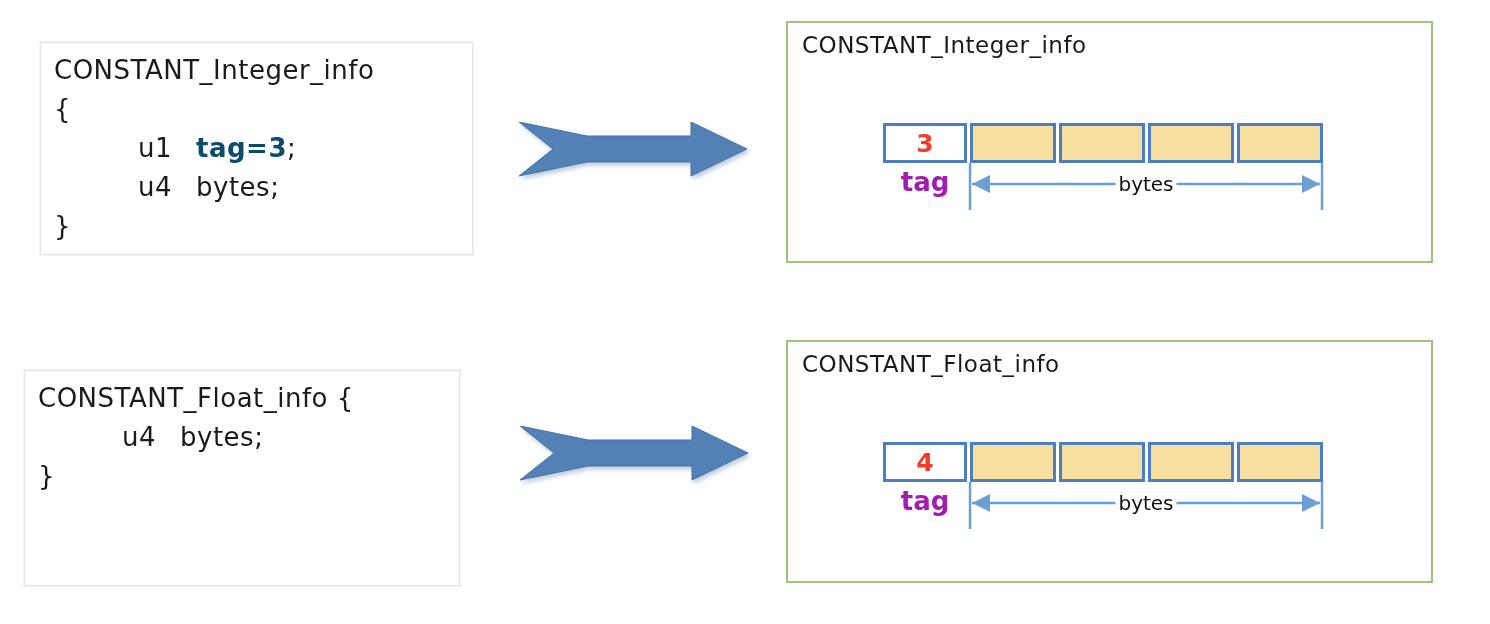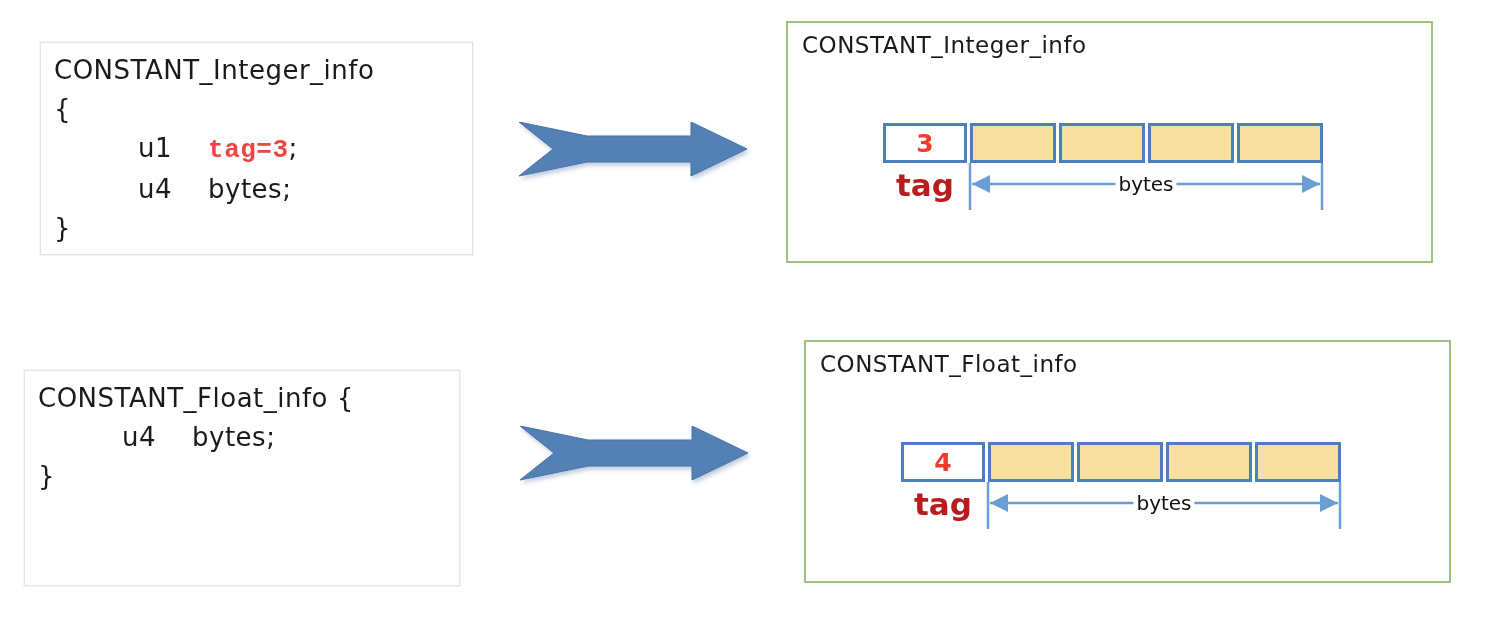--- a/index.html
+++ b/index.html
@@ -18,22 +18,22 @@
     border: 1px solid #e4e4e6;
     box-shadow: 0 0 0 1px #f4f4f5;
     color: #1a1a1a;
     font-size: 26px;
     letter-spacing: 0.5px;
     line-height: 39px;
     padding-top: 8px;
   }
   .cl { padding-left: 13px; white-space: pre; }
   .cl.indent { padding-left: 97px; }
-  .tok-type { margin-right: 36px; }
-  .red { color: #ef4444; font-weight: bold; font-family: Liberation Mono, monospace; }
+  .tok-type { margin-right: 24px; }
+  .red { color: #0c4a6e; font-weight: bold; }
 
   
   .block-arrow { position: absolute; }
   .block-arrow svg { display: block; filter: drop-shadow(2px 3px 2px rgba(110,140,180,0.45)); }
 
   
   .struct-box {
     position: absolute;
     background: #ffffff;
     border: 2px solid #9dc17e;
@@ -49,21 +49,21 @@
   .cell { height: 34px; border: 3px solid #4d7ebf; box-sizing: content-box; }
   .tag-cell {
     width: 78px; background: #ffffff;
     display: flex; align-items: center; justify-content: center;
     color: #f43b2a; font-size: 25px; font-weight: bold;
   }
   .byte-cell { width: 80px; background: #f7dfa2; }
   .tag-label {
     position: absolute; left: 95px; top: 144px;
     width: 84px; text-align: center;
-    color: #b91c1c; font-size: 31px; font-weight: bold;
+    color: #a21caf; font-size: 26px; font-weight: bold;
   }
   .dim { position: absolute; left: 180px; top: 140px; width: 356px; height: 50px; }
   .dim svg { position: absolute; left: 0; top: 0; }
   .dim-label {
     position: absolute; left: 50%; top: 8px;
     transform: translateX(-50%);
     background: #ffffff;
     padding: 0 3px;
     font-size: 20px; color: #111111;
     line-height: 26px;
@@ -117,21 +117,21 @@
     <div class="cl indent"><span class="tok-type">u4</span><span>bytes</span><span>;</span></div>
     <div class="cl"><span>}</span></div>
   </div>
 
   <div class="block-arrow" style="left:518px; top:426px;">
     <svg width="232" height="56" viewBox="0 0 232 56">
       <polygon points="2,0 70,14 174,14 174,0 230,27 174,54 174,40 70,40 2,54 36,27" fill="#5380b5" stroke="#4a73a4" stroke-width="1"></polygon>
     </svg>
   </div>
 
-  <div class="struct-box" style="left:804px; top:340px; width:643px; height:239px;">
+  <div class="struct-box" style="left:786px; top:340px; width:643px; height:239px;">
     <div class="struct-title">CONSTANT_Float_info</div>
     <div class="cells">
       <div class="cell tag-cell">
           <span>4</span>
         </div>
       <div class="cell byte-cell"></div>
       <div class="cell byte-cell"></div>
       <div class="cell byte-cell"></div>
       <div class="cell byte-cell"></div>
     </div>

